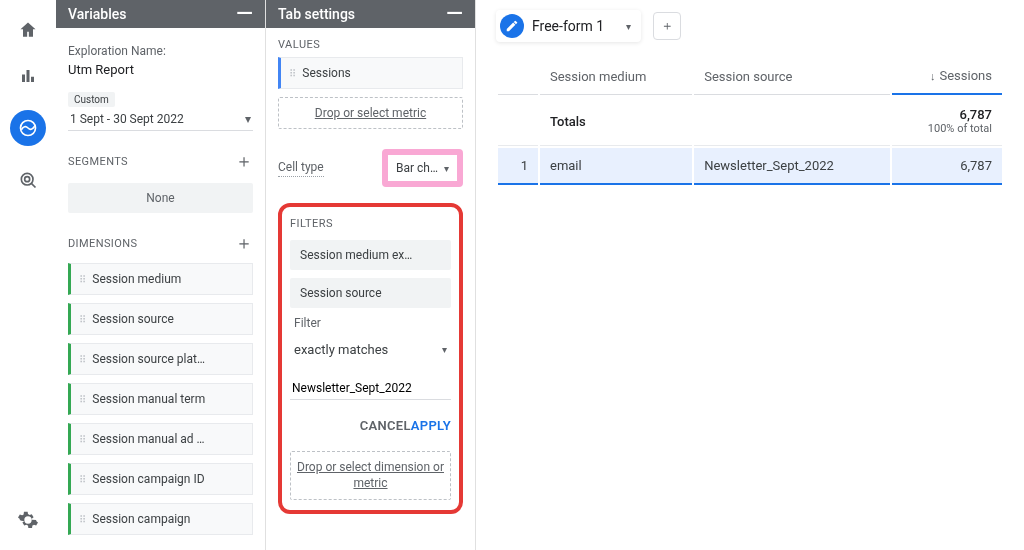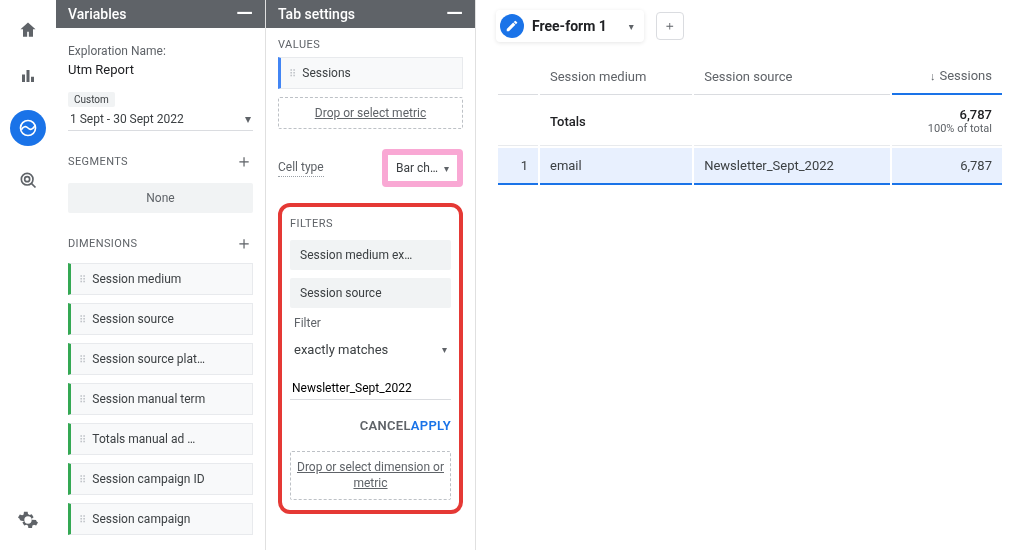--- a/index.html
+++ b/index.html
@@ -51,21 +51,21 @@
   .finput { border:none; border-bottom:1px solid #dadce0; width:100%; padding:4px 2px; font-size:12px; margin-top:14px; outline:none; }
   .fbtns { display:flex; justify-content:flex-end; margin-top:18px; font-size:13px; font-weight:600; }
   .btn-cancel { color:#5f6368; cursor:pointer; letter-spacing:.3px;}
   .btn-apply  { color:#1a73e8; cursor:pointer; letter-spacing:.3px;}
 
   
   .main { flex:1; padding:10px 20px; }
   .tabbar { display:flex; align-items:center; gap:12px; }
   .tabpill { display:flex; align-items:center; gap:8px; background:#fff; border-radius:4px; padding:4px 4px; box-shadow:0 1px 4px rgba(0,0,0,0.1);}
   .pen { background:#1a73e8; color:#fff; width:24px; height:24px; display:flex; align-items:center; justify-content:center; border-radius:50%;}
-  .tabname { font-weight:700; color:#202124; font-size:14px; }
+  .tabname { font-weight:400; color:#202124; font-size:14px; }
   .addtab { width:28px; height:28px; display:flex; align-items:center; justify-content:center; border:1px solid #dadce0; border-radius:4px; cursor:pointer; color:#5f6368;}
 
   .grid { margin-top:14px; width:100%; }
   .grid th, .grid td { text-align:left; padding:10px 10px; font-size:13px; border-bottom:1px solid #e8eaed; }
   .grid thead th { color:#5f6368; font-weight:400; border-bottom:1px solid #dadce0;}
   .grid .right { text-align:right; }
   .sessions-col { border-bottom:2px solid #1a73e8 !important; color:#202124; font-weight:500;}
   .arrow { font-size:11px; margin-right:4px;}
   .totals td { font-weight:500; color:#202124;}
   .small { font-size:11px; color:#5f6368; font-weight:400;}
@@ -150,21 +150,21 @@
       <div class="dim">
           <span class="handle">⠿</span>
           <span>Session source plat…</span>
         </div>
       <div class="dim">
           <span class="handle">⠿</span>
           <span>Session manual term</span>
         </div>
       <div class="dim">
           <span class="handle">⠿</span>
-          <span>Totals manual ad …</span>
+          <span>Session manual ad …</span>
         </div>
       <div class="dim">
           <span class="handle">⠿</span>
           <span>Session campaign ID</span>
         </div>
       <div class="dim">
           <span class="handle">⠿</span>
           <span>Session campaign</span>
         </div>
     </div>

